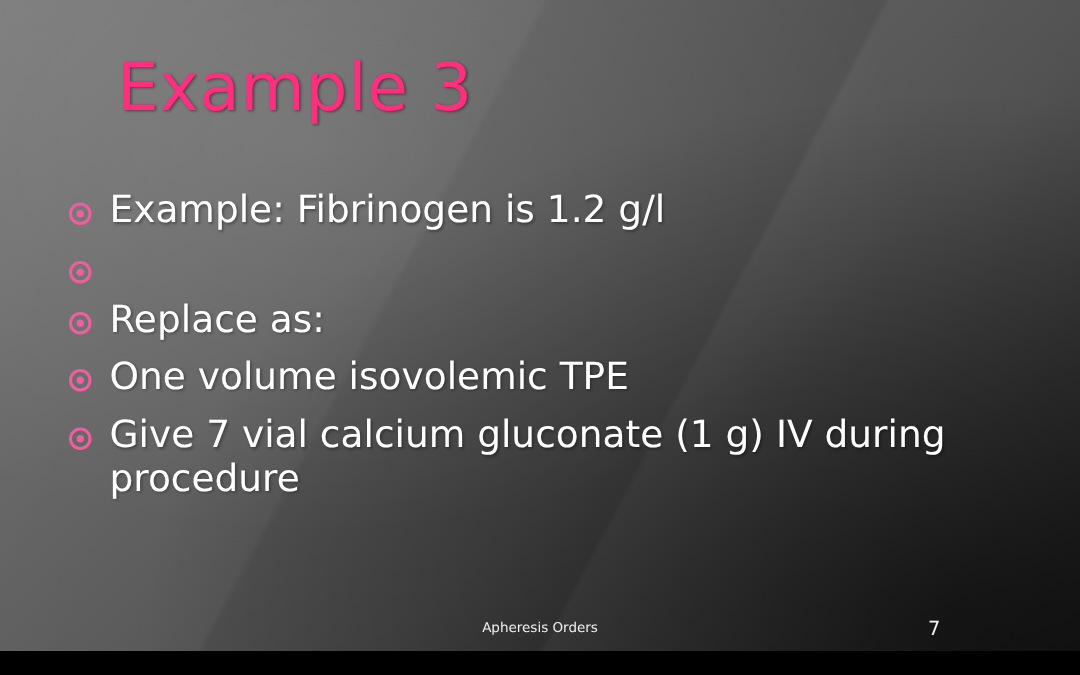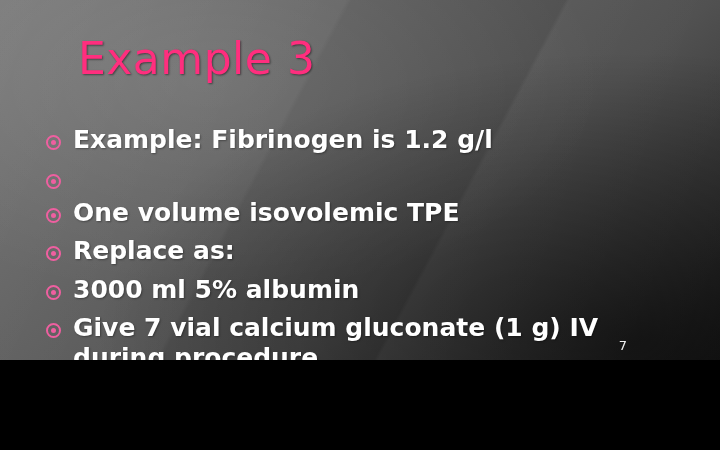--- a/index.html
+++ b/index.html
@@ -3,21 +3,21 @@
 <meta charset="utf-8">
 <style>
   html, body {
     margin: 0;
     padding: 0;
     background: #000;
   }
   .slide {
     position: relative;
     width: 720px;
-    height: 360px;
+    height: 434px;
     overflow: hidden;
     font-family: "Liberation Sans", sans-serif;
     background: #4c1d95;
   }
   
   .bg-base {
     position: absolute;
     inset: 0;
     background: linear-gradient(140deg, #6e6e6e 0%, #5d5d5d 30%, #4a4a4a 62%, #2e2e2e 85%, #1a1a1a 100%);
   }
@@ -83,21 +83,21 @@
     margin-left: -2.5px;
     margin-top: -2.5px;
     border-radius: 50%;
     background: #ef5fa0;
   }
   .bullet-text {
     color: #ffffff;
     font-size: 25px;
     line-height: 1.18;
     font-family: "DejaVu Sans", sans-serif;
-    font-weight: bold;
+    font-weight: normal;
     text-shadow: 1px 1px 2px rgba(0,0,0,0.35);
   }
   .footer-note {
     position: absolute;
     left: 0;
     right: 0;
     bottom: 10px;
     text-align: center;
     color: #f0f0f0;
     font-size: 9px;
@@ -126,30 +126,27 @@
   <div class="bullets">
     <div class="bullet-row">
       <span class="bullet-marker"></span>
       <span class="bullet-text">Example:  Fibrinogen is 1.2 g/l</span>
     </div>
     <div class="bullet-row">
       <span class="bullet-marker"></span>
     </div>
     <div class="bullet-row">
       <span class="bullet-marker"></span>
-      <span class="bullet-text">One volume isovolemic TPE</span>
-    </div>
-    <div class="bullet-row">
-      <span class="bullet-marker"></span>
       <span class="bullet-text">Replace as:</span>
     </div>
     <div class="bullet-row">
       <span class="bullet-marker"></span>
-      <span class="bullet-text">3000 ml 5% albumin</span>
+      <span class="bullet-text">One volume isovolemic TPE</span>
     </div>
     <div class="bullet-row">
       <span class="bullet-marker"></span>
       <span class="bullet-text">Give 7 vial calcium gluconate (1 g) IV during procedure</span>
     </div>
   </div>
 
+  <div class="footer-note">Apheresis Orders</div>
   <div class="page-number">7</div>
 </div>
 
 </body></html>

